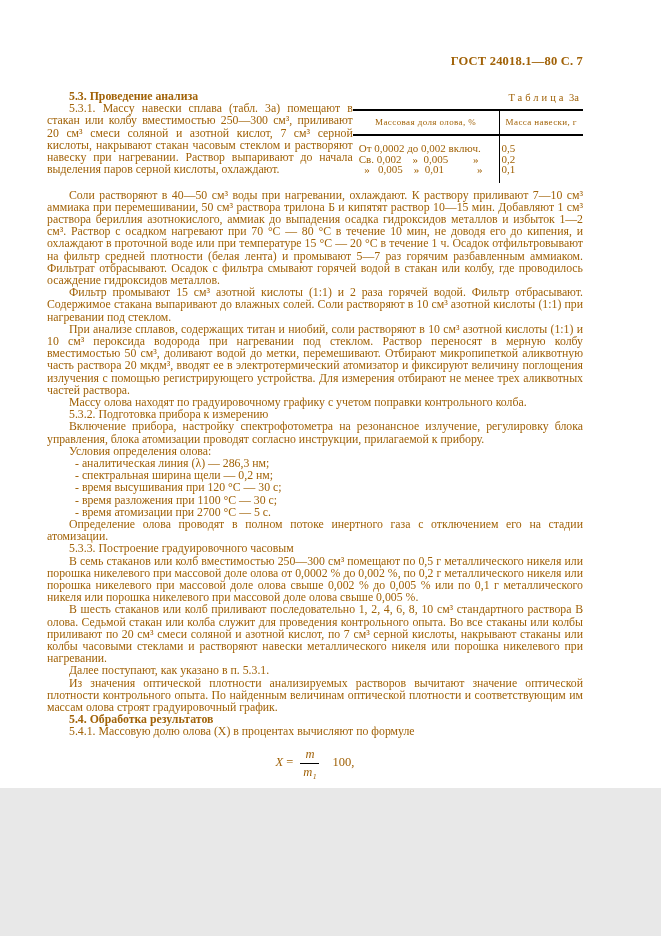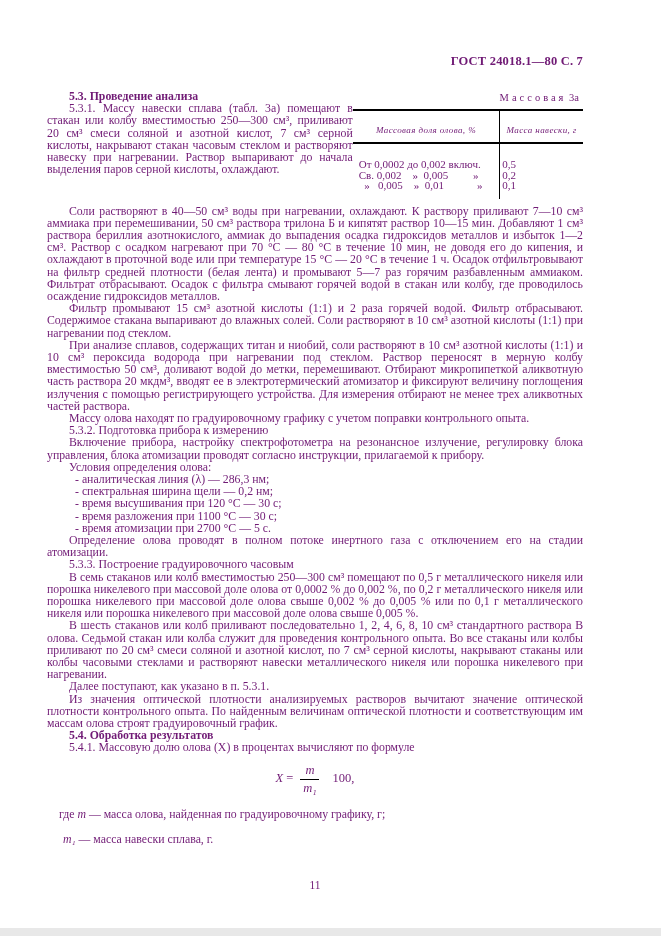--- a/index.html
+++ b/index.html
@@ -1,21 +1,21 @@
 <!DOCTYPE html>
 <html lang="ru"><head>
 <meta charset="utf-8">
 <style>
   html,body{margin:0;padding:0;background:#e8e8e8;}
   .page{
     position:relative;
-    width:661px;height:928px;
+    width:661px;height:788px;
     margin:0 auto;
     background:#ffffff;
-    color:#701a75;
+    color:#a16207;
     font-family:"Liberation Serif","DejaVu Serif",serif;
     box-sizing:border-box;
     padding:54px 78px 0 47px;
     overflow:hidden;
   }
   .running-header{
     text-align:right;
     font-weight:bold;
     font-size:12.5px;
     letter-spacing:.2px;
@@ -45,32 +45,31 @@
   .gost-table{
     border-collapse:collapse;
     width:100%;
     border-top:2.5px solid #000;
   }
   .gost-table th{
     font-weight:normal;
     font-size:9px;
     letter-spacing:.4px;
     border-bottom:2.5px solid #000;
-    padding:14px 2px 7px;
+    padding:6px 2px 7px;
     text-align:center;
-    font-style:italic;
   }
   .gost-table th:first-child,
   .gost-table td:first-child{border-right:1.3px solid #000;}
   .gost-table td{
     font-size:11px;
     line-height:10.5px;
     padding:0 2px;
   }
-  .gost-table tbody tr:first-child td{padding-top:15px;}
+  .gost-table tbody tr:first-child td{padding-top:7px;}
   .gost-table tbody tr:last-child td{padding-bottom:8px;}
   .gost-table td.range{white-space:pre;padding-left:6px;text-align:left;}
   .gost-table td.mass{text-align:left;}
   
   .body-text{margin-top:6px;}
   
   .formula{
     text-align:center;
     font-size:12.5px;
     margin:9px 0 7px;
@@ -105,21 +104,21 @@
     <span>ГОСТ 24018.1—80 С. 7</span>
   </div>
 
   <div class="top-block">
     <div class="left-col">
       <p class="para bold nojust">5.3. Проведение анализа</p>
       <p class="para">5.3.1. Массу навески сплава (табл. 3а) помещают в стакан или колбу вместимостью 250—300 см³, приливают 20 см³ смеси соляной и азотной кислот, 7 см³ серной кислоты, накрывают стакан часовым стеклом и растворяют навеску при нагревании. Раствор выпаривают до начала выделения паров серной кислоты, охлаждают.</p>
     </div>
     <div class="right-col">
       <div class="table-caption">
-        <span class="spaced">Массовая</span>
+        <span class="spaced">Таблица</span>
         <span>3а</span>
       </div>
       <table class="gost-table">
         <thead>
           <tr>
             <th>Массовая доля олова, %</th>
             <th>Масса навески, г</th>
           </tr>
         </thead>
         <tbody>
@@ -137,21 +136,21 @@
           </tr>
         </tbody>
       </table>
     </div>
   </div>
 
   <div class="body-text">
     <p class="para">Соли растворяют в 40—50 см³ воды при нагревании, охлаждают. К раствору приливают 7—10 см³ аммиака при перемешивании, 50 см³ раствора трилона Б и кипятят раствор 10—15 мин. Добавляют 1 см³ раствора бериллия азотнокислого, аммиак до выпадения осадка гидроксидов металлов и избыток 1—2 см³. Раствор с осадком нагревают при 70 °С — 80 °С в течение 10 мин, не доводя его до кипения, и охлаждают в проточной воде или при температуре 15 °С — 20 °С в течение 1 ч. Осадок отфильтровывают на фильтр средней плотности (белая лента) и промывают 5—7 раз горячим разбавленным аммиаком. Фильтрат отбрасывают. Осадок с фильтра смывают горячей водой в стакан или колбу, где проводилось осаждение гидроксидов металлов.</p>
     <p class="para">Фильтр промывают 15 см³ азотной кислоты (1:1) и 2 раза горячей водой. Фильтр отбрасывают. Содержимое стакана выпаривают до влажных солей. Соли растворяют в 10 см³ азотной кислоты (1:1) при нагревании под стеклом.</p>
     <p class="para">При анализе сплавов, содержащих титан и ниобий, соли растворяют в 10 см³ азотной кислоты (1:1) и 10 см³ пероксида водорода при нагревании под стеклом. Раствор переносят в мерную колбу вместимостью 50 см³, доливают водой до метки, перемешивают. Отбирают микропипеткой аликвотную часть раствора 20 мкдм³, вводят ее в электротермический атомизатор и фиксируют величину поглощения излучения с помощью регистрирующего устройства. Для измерения отбирают не менее трех аликвотных частей раствора.</p>
-    <p class="para">Массу олова находят по градуировочному графику с учетом поправки контрольного опыта.</p>
+    <p class="para">Массу олова находят по градуировочному графику с учетом поправки контрольного колба.</p>
     <p class="para nojust">5.3.2. Подготовка прибора к измерению</p>
     <p class="para">Включение прибора, настройку спектрофотометра на резонансное излучение, регулировку блока управления, блока атомизации проводят согласно инструкции, прилагаемой к прибору.</p>
     <p class="para nojust">Условия определения олова:</p>
     <p class="para list nojust">- аналитическая линия (λ) — 286,3 нм;</p>
     <p class="para list nojust">- спектральная ширина щели — 0,2 нм;</p>
     <p class="para list nojust">- время высушивания при 120 °С — 30 с;</p>
     <p class="para list nojust">- время разложения при 1100 °С — 30 с;</p>
     <p class="para list nojust">- время атомизации при 2700 °С — 5 с.</p>
     <p class="para">Определение олова проводят в полном потоке инертного газа с отключением его на стадии атомизации.</p>
     <p class="para nojust">5.3.3. Построение градуировочного часовым</p>

